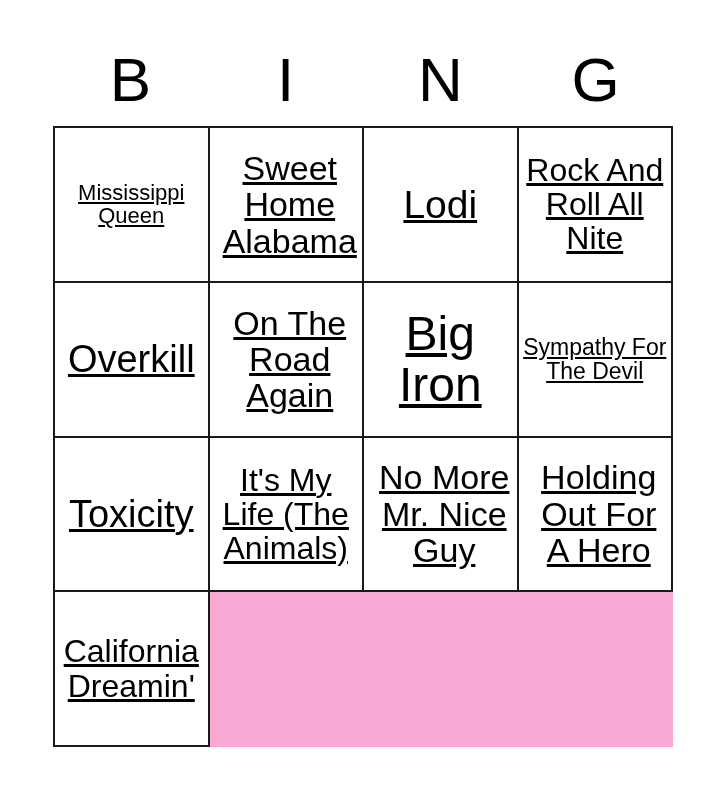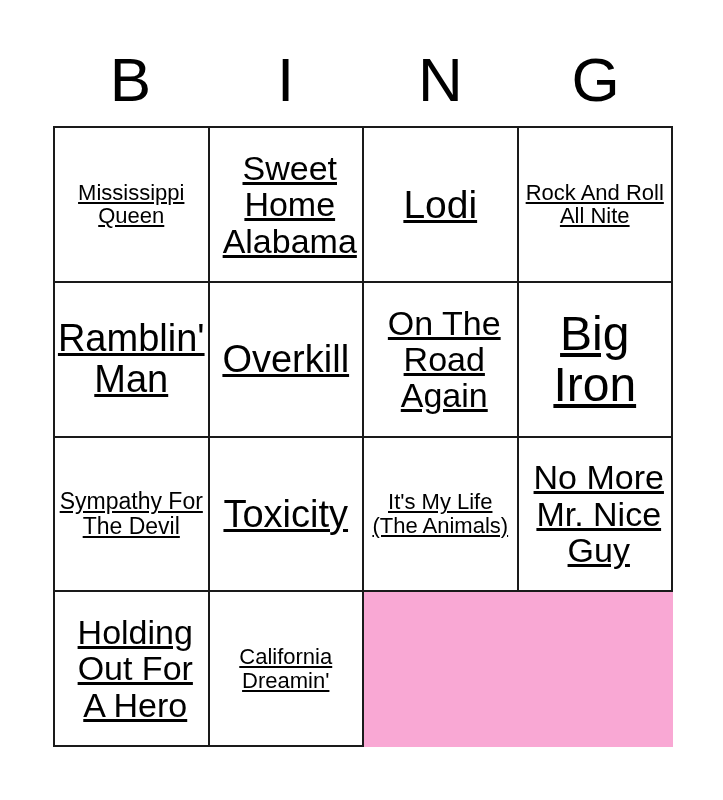--- a/index.html
+++ b/index.html
@@ -81,21 +81,21 @@
     width: 100%;
     line-height: 1.07;
     color: #000000;
     word-break: normal;
     white-space: pre-line;
   }
 
   
   .fs-xs  { font-size: 22px; }
   .fs-sm  { font-size: 23px; }
-  .fs-md  { font-size: 22px; }
+  .fs-md  { font-size: 32px; }
   .fs-lg  { font-size: 34px; margin-left: 8px; }
   .fs-xl  { font-size: 38px; }
   .fs-xxl { font-size: 48px; }
   .fs-huge{ font-size: 39px; }
 </style>
 </head>
 <body>
 
 <div id="bingo-card">
 
@@ -113,23 +113,20 @@
     </div>
     <div class="cell">
       <span class="cell-text fs-lg">Sweet Home Alabama</span>
     </div>
     <div class="cell">
       <span class="cell-text fs-huge">Lodi</span>
     </div>
 
     <div class="cell">
       <span class="cell-text fs-md">Rock And Roll All Nite</span>
-    </div>
-    <div class="cell">
-      <span class="cell-text fs-xl">Ramblin' Man</span>
     </div>
     <div class="cell">
       <span class="cell-text fs-xl">Overkill</span>
     </div>
 
     <div class="cell">
       <span class="cell-text fs-lg">On The Road Again</span>
     </div>
     <div class="cell">
       <span class="cell-text fs-xxl">Big Iron</span>

